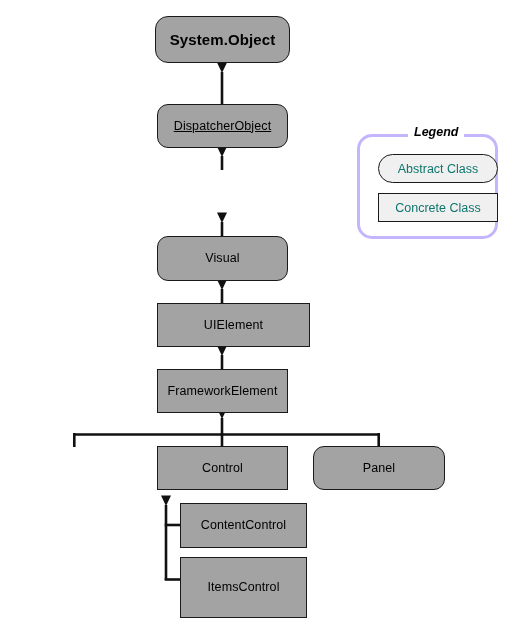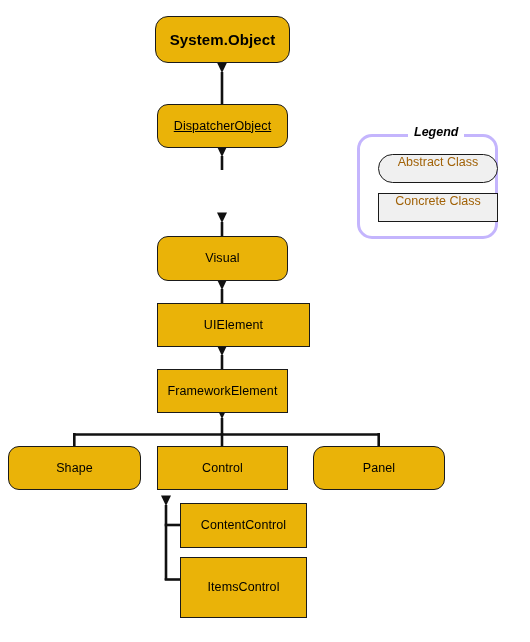--- a/index.html
+++ b/index.html
@@ -32,21 +32,21 @@
     width: 530px;
     height: 642px;
     z-index: 1;
   }
 
   
   .node {
     position: absolute;
     z-index: 2;
     box-sizing: border-box;
-    background: #eab308;
+    background: #a3a3a3;
     border: 1.6px solid #1a1a1a;
     display: flex;
     align-items: center;
     justify-content: center;
     color: #000000;
     font-size: 12.5px;
     letter-spacing: 0.1px;
     line-height: 1;
   }
   .node.abstract {
@@ -91,24 +91,24 @@
     color: #000000;
     white-space: nowrap;
     line-height: 1;
   }
   .legend-item {
     position: absolute;
     box-sizing: border-box;
     background: #f0f0f0;
     border: 1.6px solid #1a1a1a;
     display: flex;
-    align-items: flex-start;
+    align-items: center;
     justify-content: center;
     font-size: 12.5px;
-    color: #a16207;
+    color: #0f766e;
     white-space: nowrap;
   }
   #legend-abstract {
     left: 18px;
     top: 17px;
     width: 120px;
     height: 29px;
     border-radius: 15px;
   }
   #legend-concrete {
@@ -169,23 +169,20 @@
   </div>
 
   <div class="node concrete" style="left:157px; top:303px; width:153px; height:44px;">
     <span class="node-label">UIElement</span>
   </div>
 
   <div class="node concrete" style="left:157px; top:369px; width:131px; height:44px;">
     <span class="node-label">FrameworkElement</span>
   </div>
 
-  <div class="node abstract" style="left:8px; top:446px; width:133px; height:44px;">
-    <span class="node-label">Shape</span>
-  </div>
 
   <div class="node concrete" style="left:157px; top:446px; width:131px; height:44px;">
     <span class="node-label">Control</span>
   </div>
 
   <div class="node abstract" style="left:313px; top:446px; width:132px; height:44px;">
     <span class="node-label">Panel</span>
   </div>
 
   <div class="node concrete" style="left:180px; top:503px; width:127px; height:45px;">

